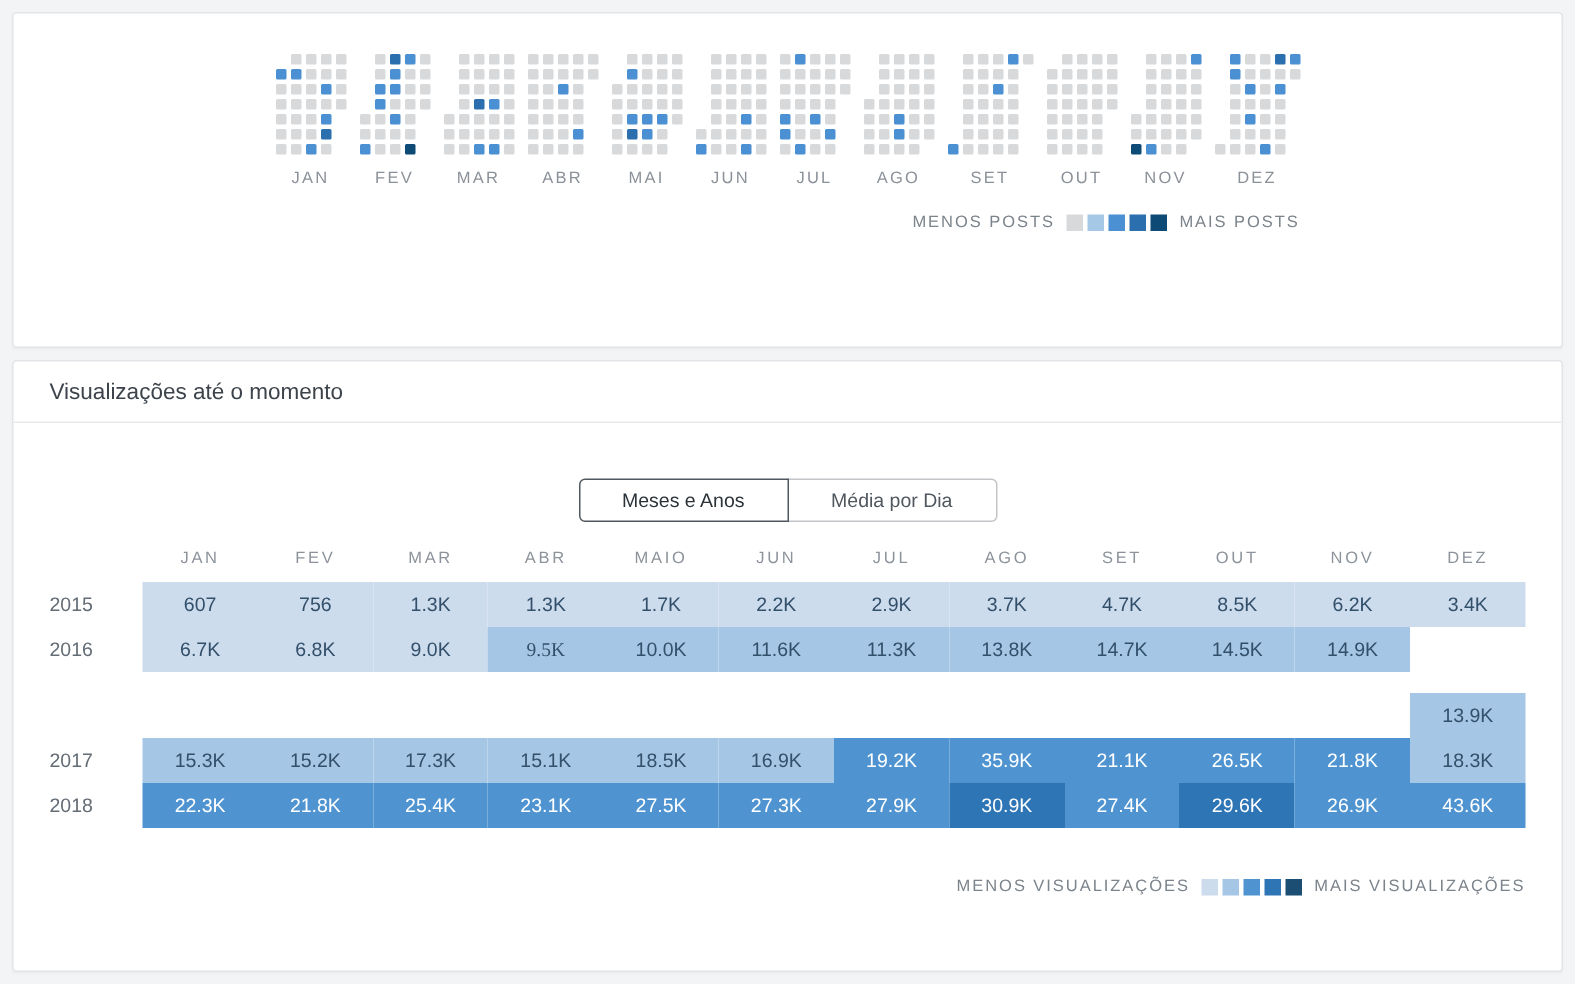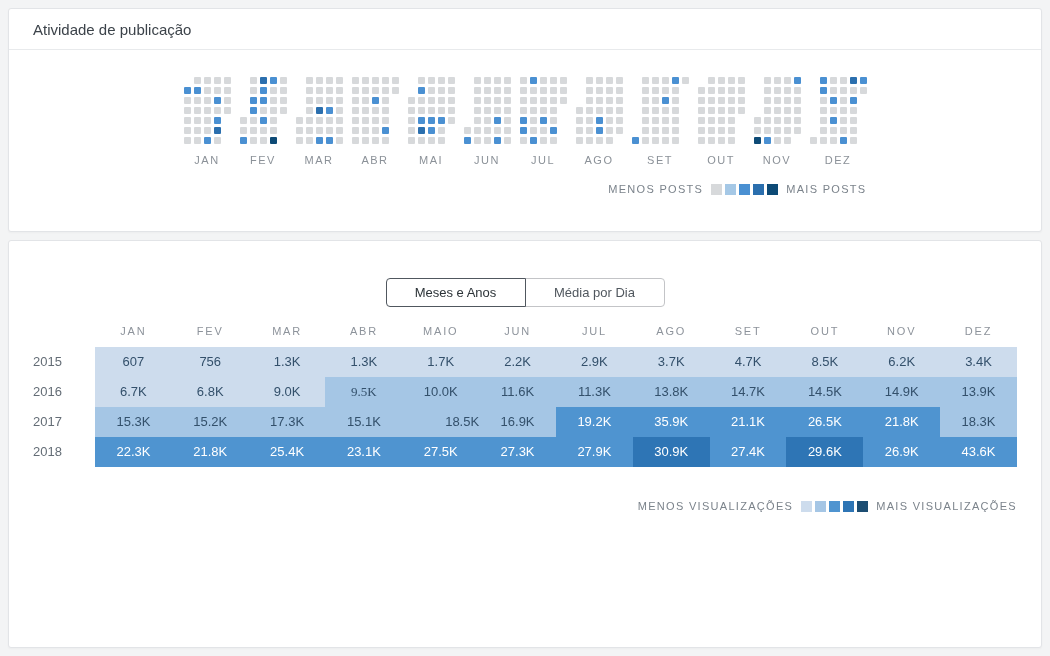--- a/index.html
+++ b/index.html
@@ -68,23 +68,20 @@
     flex:1; text-align:center; font-size:13px; line-height:30px; height:30px;
     color:#33506b; white-space:nowrap;
   }
   .vt-cell.light-text { color:#ffffff; }
   .views-legend { margin:33px 24px 0; }
 </style>
 </head>
 <body>
 
 <div class="card" id="activity-card">
-  <div class="card-header">
-    <h2 class="card-title">Atividade de publicação</h2>
-  </div>
   <div class="hm-outer">
     <div class="hm-wrap">
       <div class="hm-months">
           <div class="hm-month-block">
             <div class="hm-grid" style="grid-template-columns: repeat(5, 7px);">
               <div class="hm-cell empty"></div>
               <div class="hm-cell" style="background: rgb(215, 217, 219);"></div>
               <div class="hm-cell" style="background: rgb(215, 217, 219);"></div>
               <div class="hm-cell" style="background: rgb(215, 217, 219);"></div>
               <div class="hm-cell" style="background: rgb(215, 217, 219);"></div>
@@ -585,20 +582,23 @@
             <div class="legend-swatch" style="background: rgb(43, 111, 174);"></div>
             <div class="legend-swatch" style="background: rgb(13, 74, 118);"></div>
           </span>
         <span>MAIS POSTS</span>
       </div>
     </div>
   </div>
 </div>
 
 <div class="card" id="views-card">
+  <div class="card-header">
+    <h2 class="card-title">Visualizações até o momento</h2>
+  </div>
 
   <div class="toggle-row">
     <button class="toggle-btn first active">Meses e Anos</button>
     <button class="toggle-btn last">Média por Dia</button>
   </div>
 
   <div class="views-table">
     <div class="vt-row vt-headrow">
       <div class="vt-yearcol"></div>
     <div class="vt-head">JAN</div>
@@ -636,29 +636,29 @@
         <div class="vt-cell" style="background: rgb(205, 220, 237);">6.8K</div>
         <div class="vt-cell" style="background: rgb(205, 220, 237);">9.0K</div>
         <div class="vt-cell" style="background: rgb(165, 198, 229); font-family: Liberation Serif, serif;">9.5K</div>
         <div class="vt-cell" style="background: rgb(165, 198, 229);">10.0K</div>
         <div class="vt-cell" style="background: rgb(165, 198, 229);">11.6K</div>
         <div class="vt-cell" style="background: rgb(165, 198, 229);">11.3K</div>
         <div class="vt-cell" style="background: rgb(165, 198, 229);">13.8K</div>
         <div class="vt-cell" style="background: rgb(165, 198, 229);">14.7K</div>
         <div class="vt-cell" style="background: rgb(165, 198, 229);">14.5K</div>
         <div class="vt-cell" style="background: rgb(165, 198, 229);">14.9K</div>
-        <div class="vt-cell" style="background: rgb(165, 198, 229);">13.9K</div>
+        <div class="vt-cell" style="background: rgb(165, 198, 229); margin-top: 44px;">13.9K</div>
       </div>
       <div class="vt-row">
         <div class="vt-yearcol">2017</div>
         <div class="vt-cell" style="background: rgb(165, 198, 229);">15.3K</div>
         <div class="vt-cell" style="background: rgb(165, 198, 229);">15.2K</div>
         <div class="vt-cell" style="background: rgb(165, 198, 229);">17.3K</div>
         <div class="vt-cell" style="background: rgb(165, 198, 229);">15.1K</div>
-        <div class="vt-cell" style="background: rgb(165, 198, 229); text-align: right;">18.5K</div>
+        <div class="vt-cell" style="background: rgb(165, 198, 229);">18.5K</div>
         <div class="vt-cell" style="background: rgb(165, 198, 229);">16.9K</div>
         <div class="vt-cell light-text" style="background: rgb(79, 148, 208);">19.2K</div>
         <div class="vt-cell light-text" style="background: rgb(79, 148, 208);">35.9K</div>
         <div class="vt-cell light-text" style="background: rgb(79, 148, 208);">21.1K</div>
         <div class="vt-cell light-text" style="background: rgb(79, 148, 208);">26.5K</div>
         <div class="vt-cell light-text" style="background: rgb(79, 148, 208);">21.8K</div>
         <div class="vt-cell" style="background: rgb(165, 198, 229);">18.3K</div>
       </div>
       <div class="vt-row">
         <div class="vt-yearcol">2018</div>

